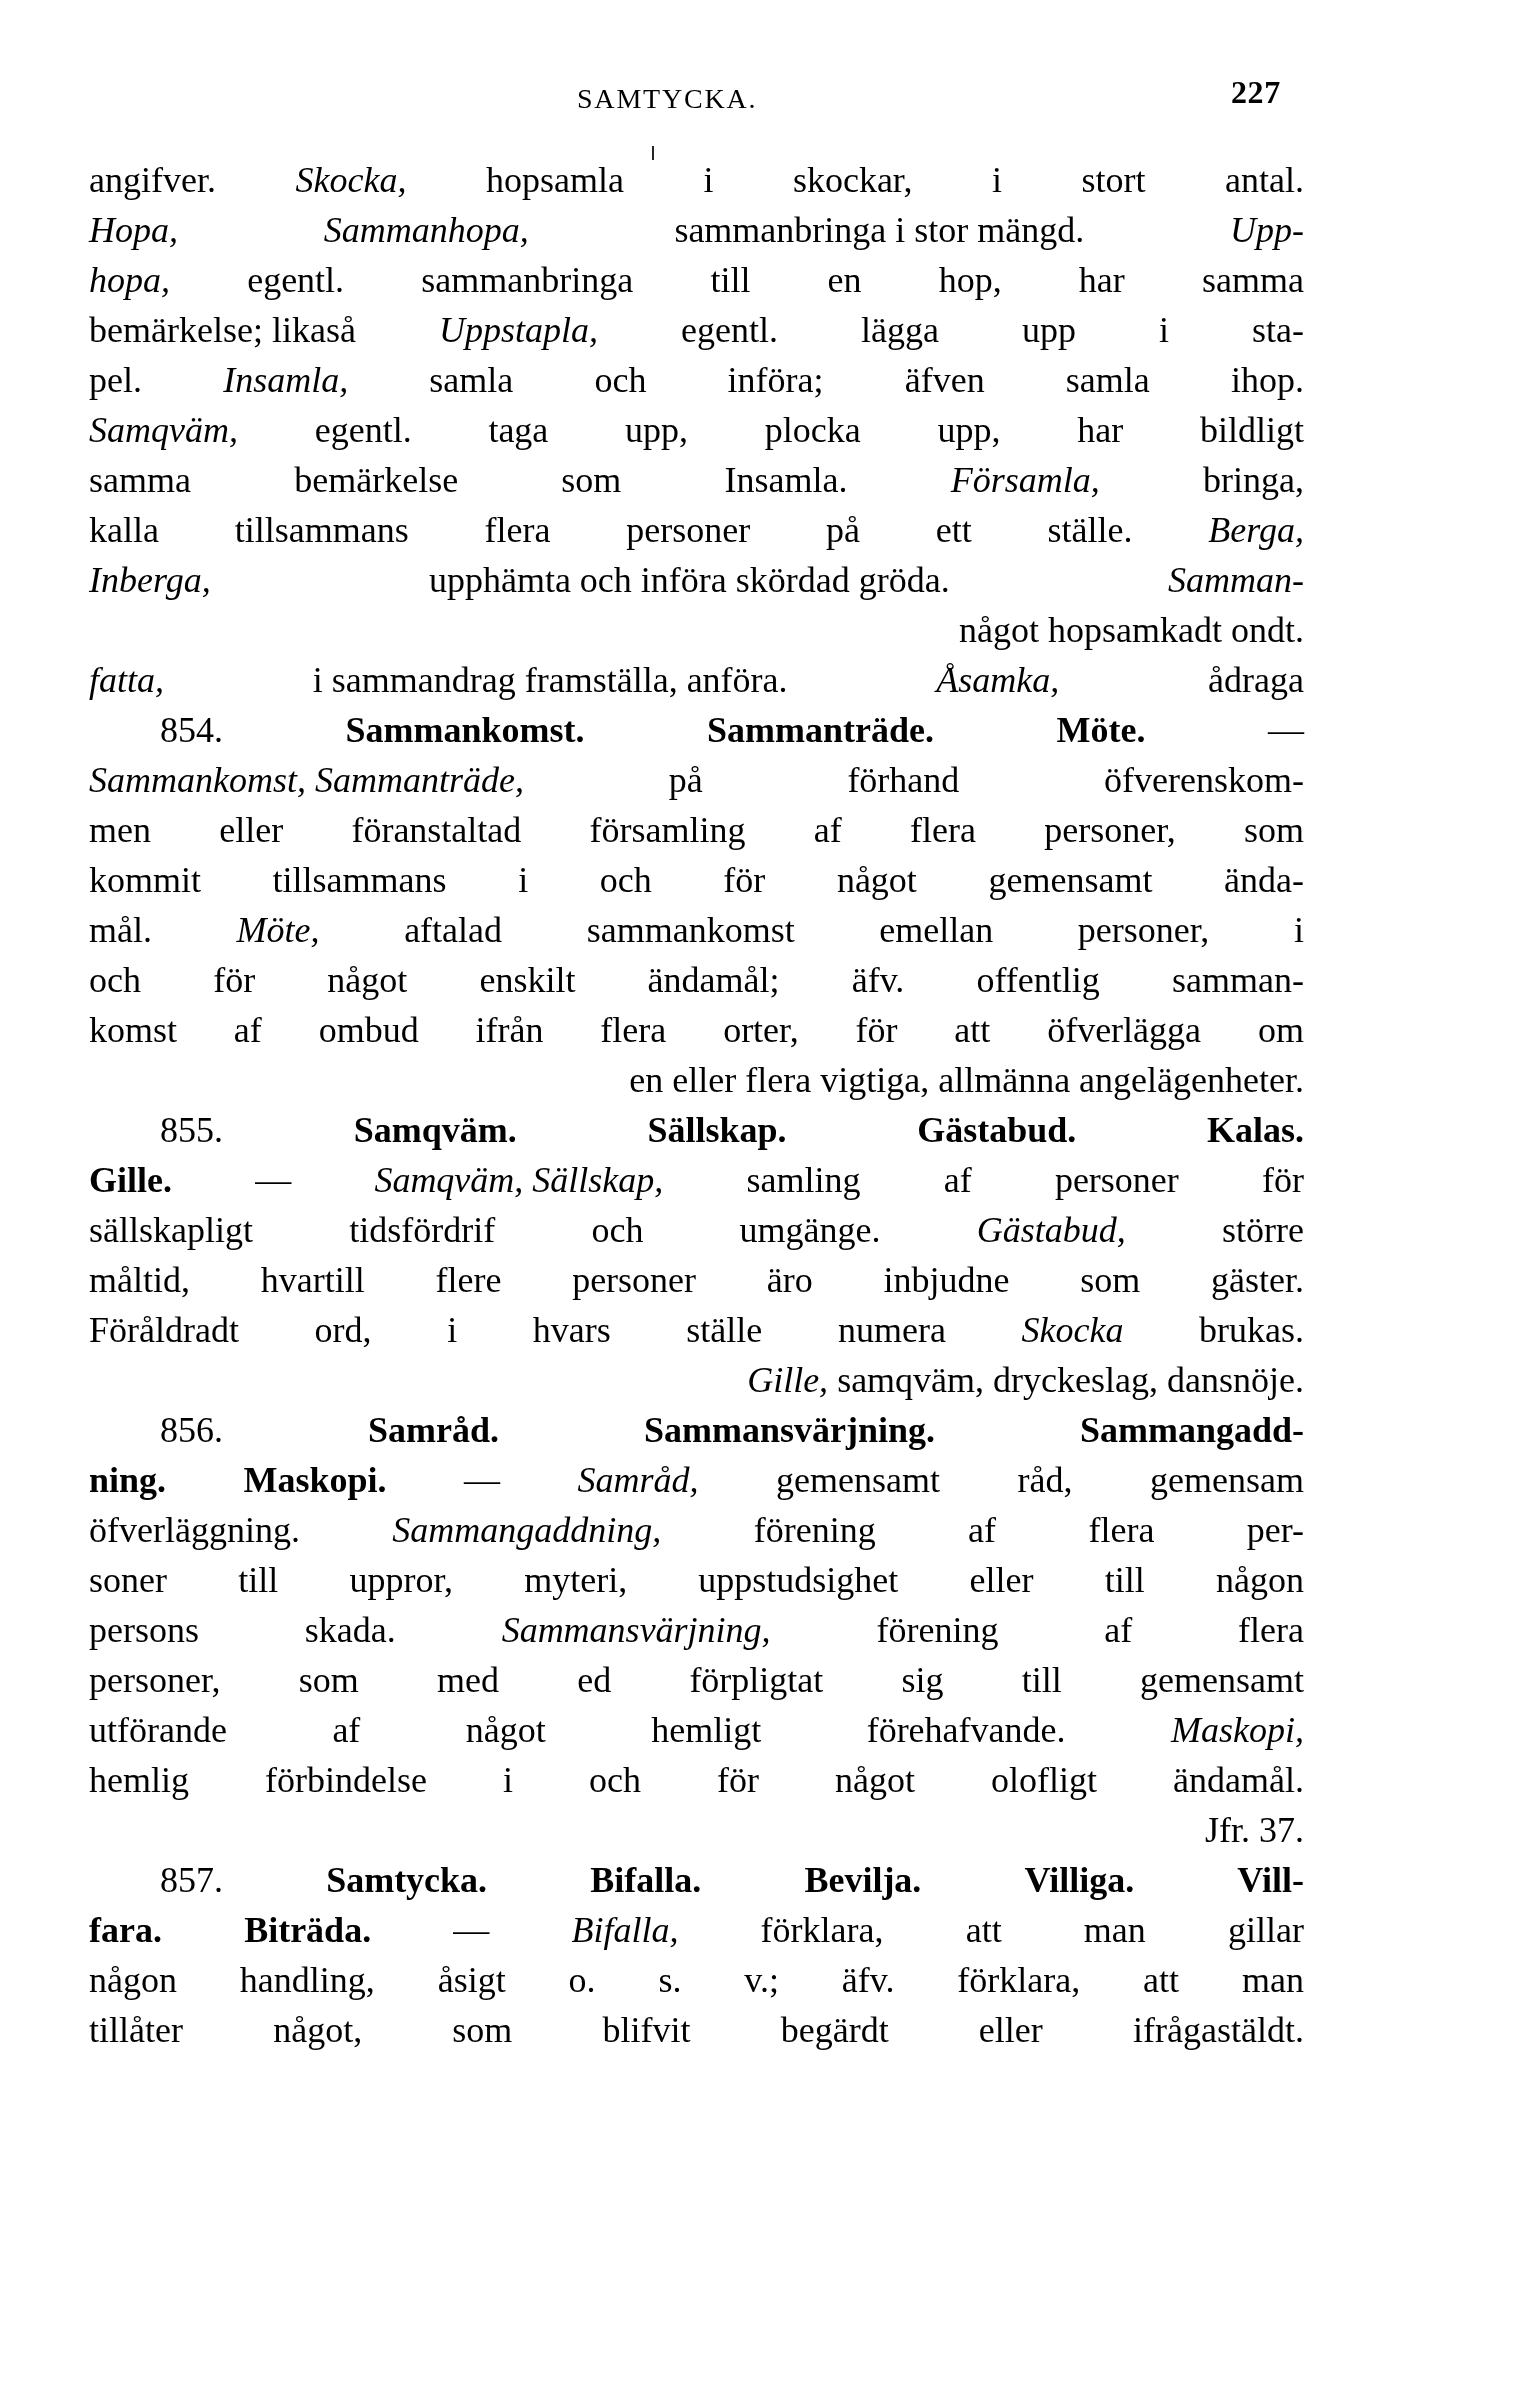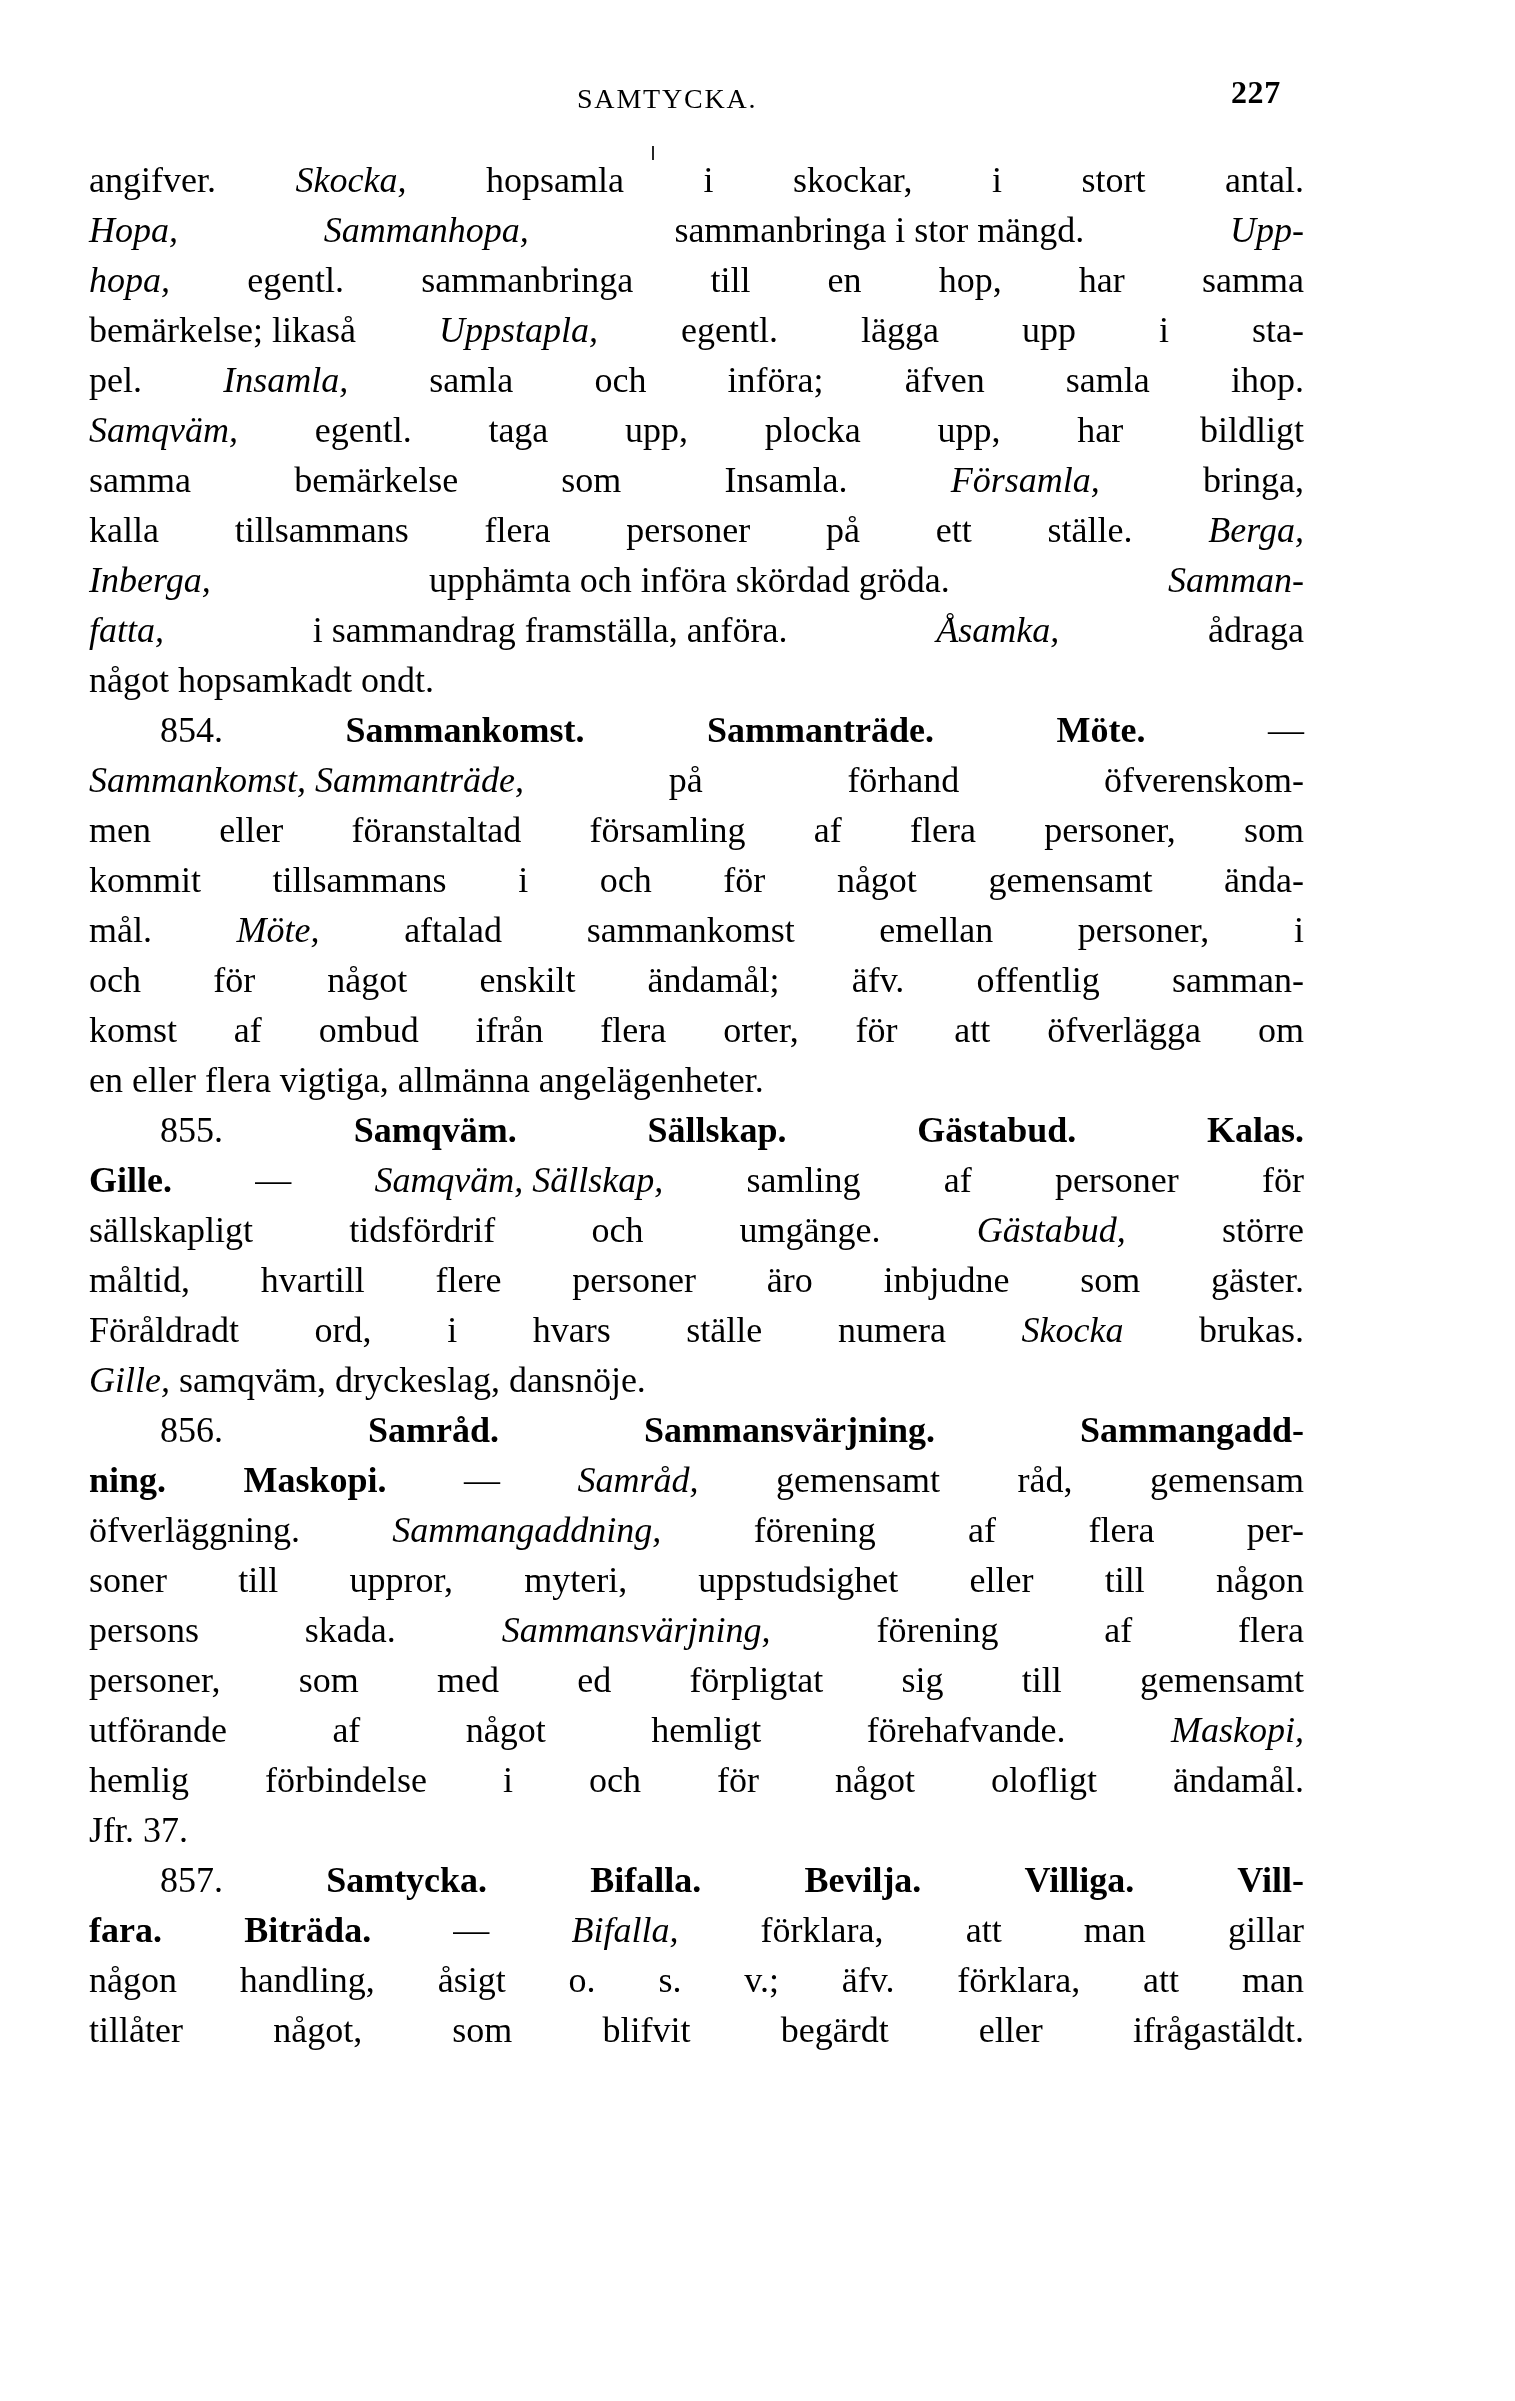--- a/index.html
+++ b/index.html
@@ -58,20 +58,21 @@
     width: 1215px;
   }
 
   .ln {
     display: block;
     height: 50px;
     line-height: 50px;
     font-size: 36px;
     white-space: nowrap;
     letter-spacing: 0px;
+    text-align: right;
   }
 
   
   .ln.j {
     display: flex;
     justify-content: space-between;
     white-space: nowrap;
   }
   .ln.j > span { white-space: pre; }
 
@@ -211,27 +212,27 @@
         <span>på</span>
         <span>ett</span>
         <span>ställe.</span>
         <span class="it">Berga,</span>
       </div>
       <div class="ln j">
         <span class="it">Inberga,</span>
         <span>upphämta och införa skördad gröda.</span>
         <span class="it">Samman-</span>
       </div>
+      <div class="ln last"><span>något hopsamkadt ondt.</span></div>
       <div class="ln j">
         <span class="it">fatta,</span>
         <span>i sammandrag framställa, anföra.</span>
         <span class="it">Åsamka,</span>
         <span>ådraga</span>
       </div>
-      <div class="ln last"><span>något hopsamkadt ondt.</span></div>
       <div class="ln j">
         <span><span class="indent"></span><span>854.</span></span>
         <span class="bd">Sammankomst.</span>
         <span class="bd">Sammanträde.</span>
         <span class="bd">Möte.</span>
         <span>—</span>
       </div>
       <div class="ln j">
         <span class="it">Sammankomst, Sammanträde,</span>
         <span>på</span>

